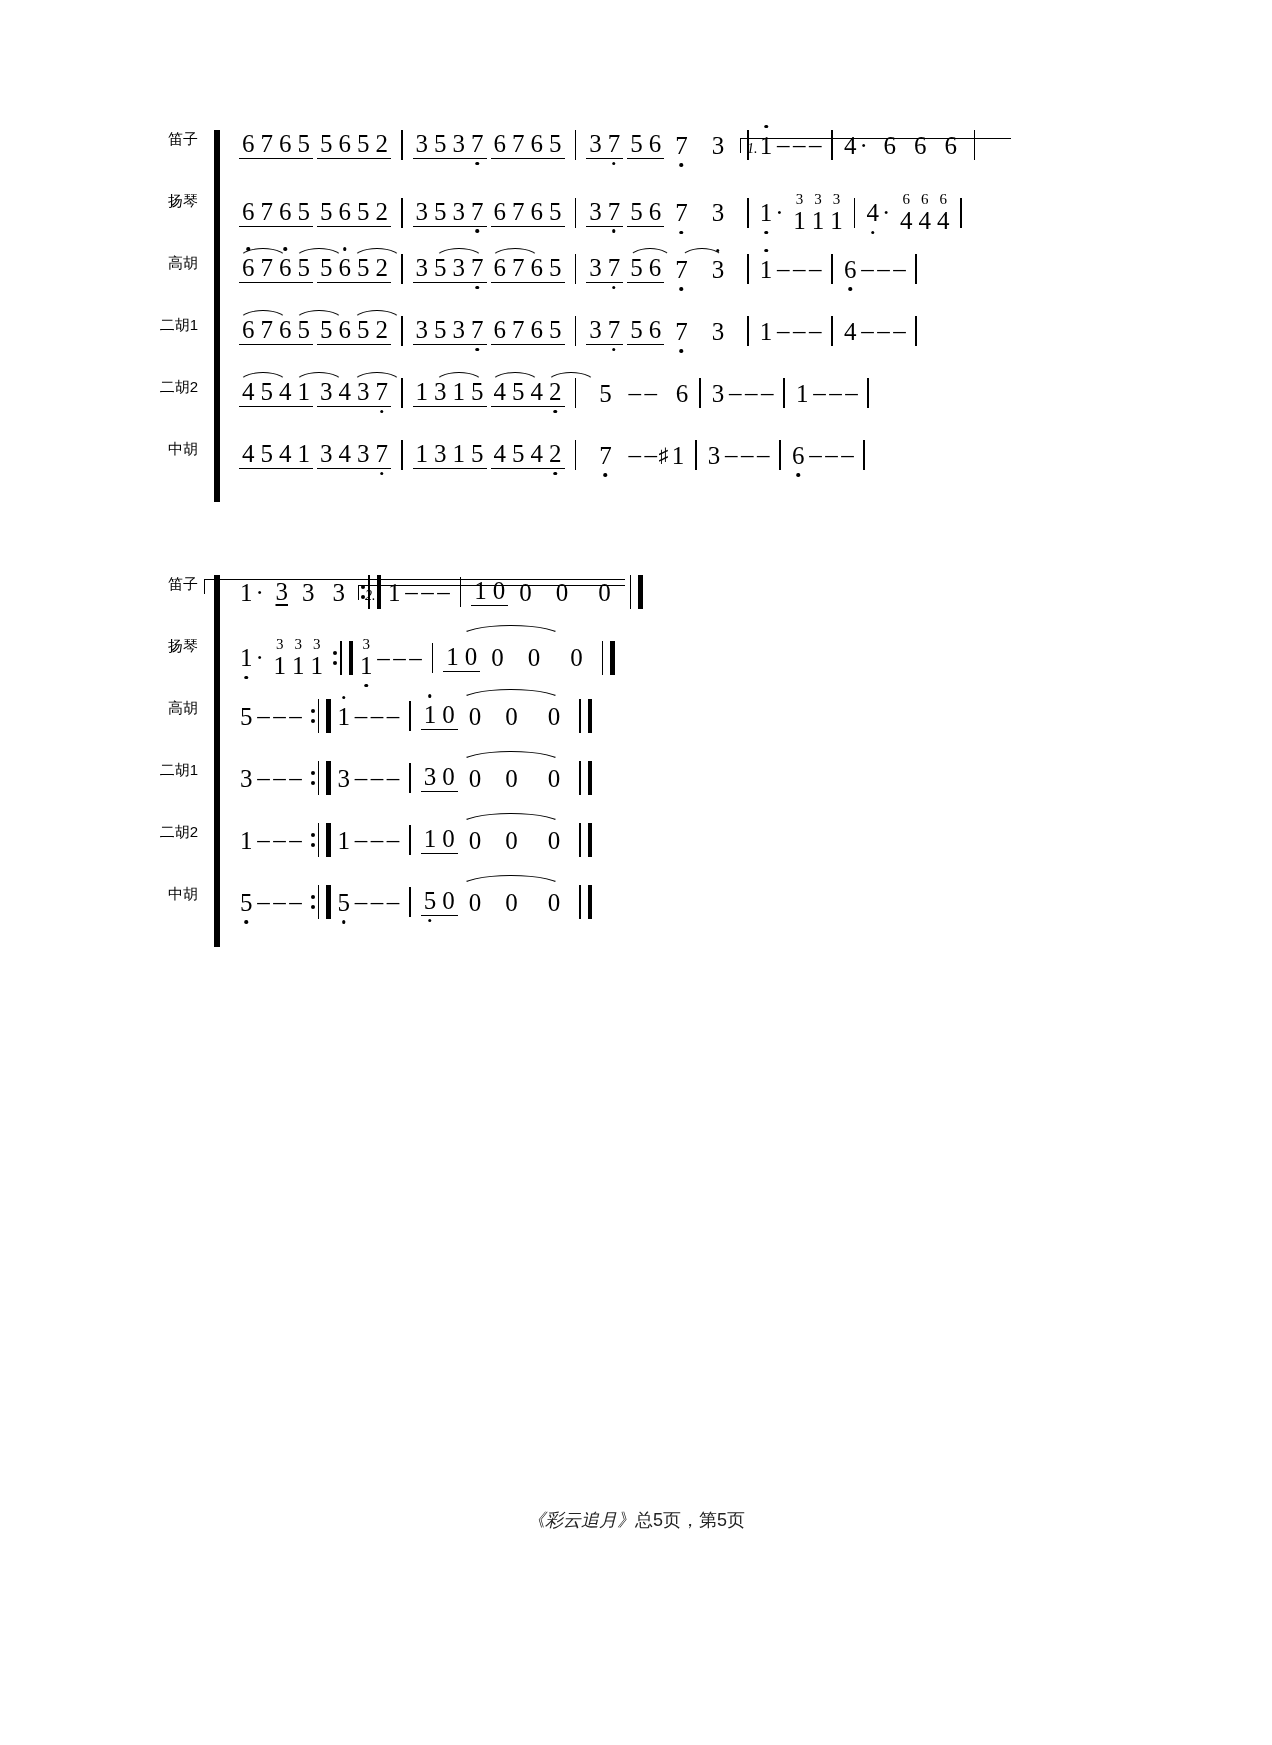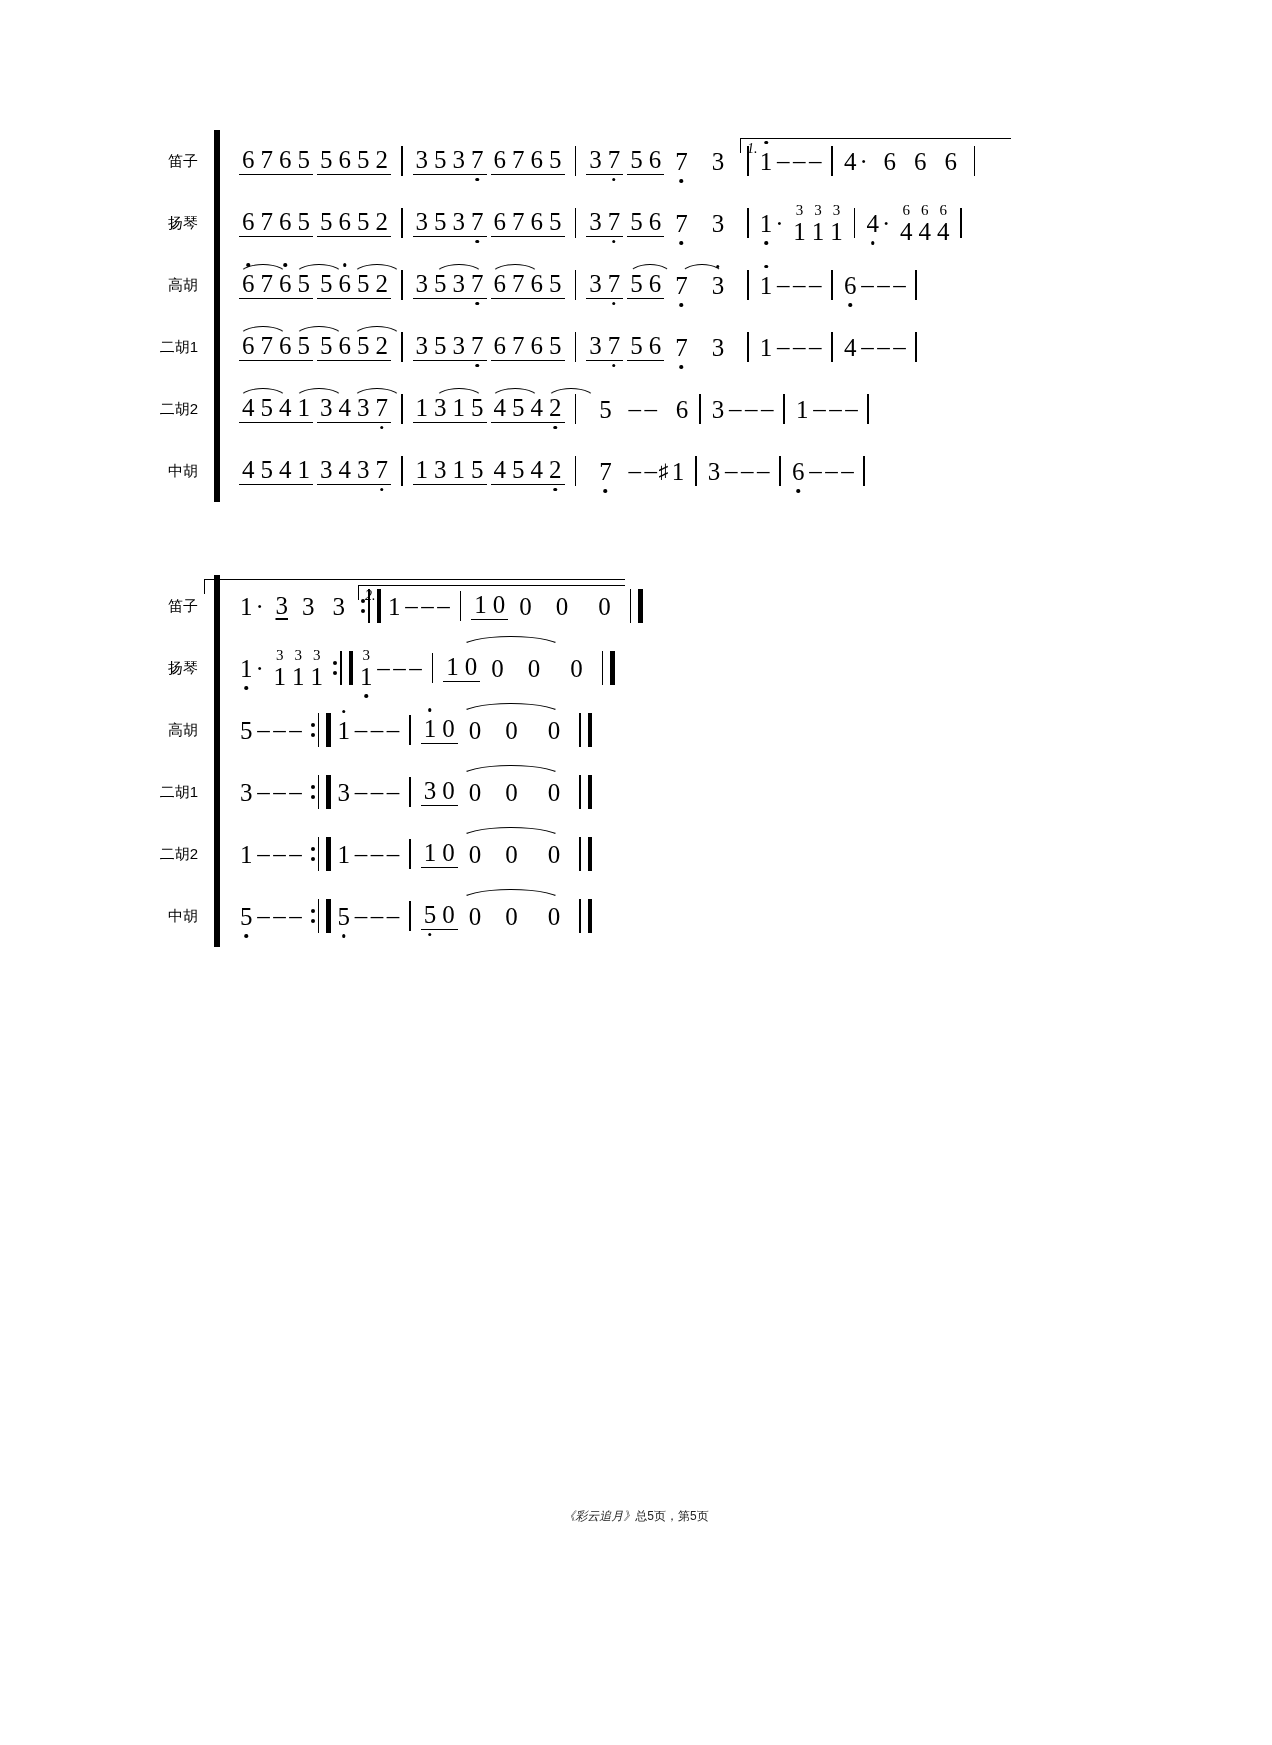--- a/index.html
+++ b/index.html
@@ -18,21 +18,21 @@
   
   .system {
     position: absolute;
     left: 140px;
   }
   #system-1 { top: 130px; }
   #system-2 { top: 575px; }
 
   .stave-row {
     display: flex;
-    align-items: center;
+    align-items: flex-start;
     height: 62px;
     position: relative;
     gap: 8px;
   }
 
   .part-label {
     width: 58px;
     text-align: right;
     padding-right: 8px;
     font-family: "Liberation Sans", sans-serif;
@@ -189,21 +189,21 @@
   .sharp { font-size: 20px; vertical-align: 2px; }
 
   
   .footer {
     position: absolute;
     left: 0;
     top: 1508px;
     width: 100%;
     text-align: center;
     font-family: "Liberation Sans", sans-serif;
-    font-size: 12px;
+    font-size: 18px;
     color: #222;
   }
   .footer .title-it { font-style: italic; }
 </style>
 </head>
 <body>
 
 <div class="system" id="system-1">
 
   <div class="volta" style="left:600px; top:8px; width:270px;">

